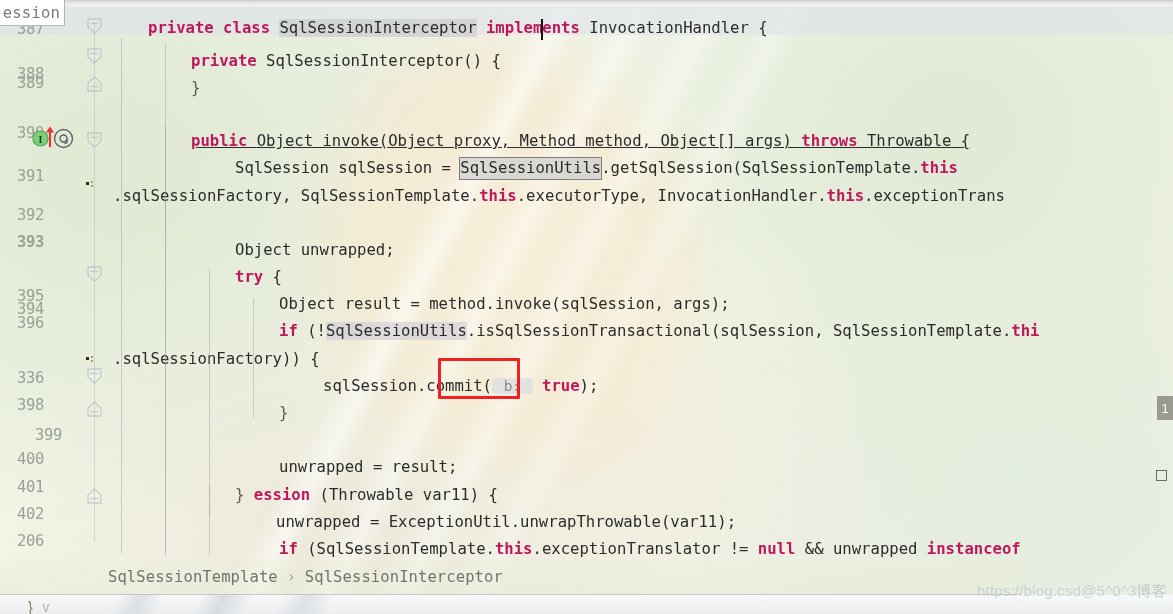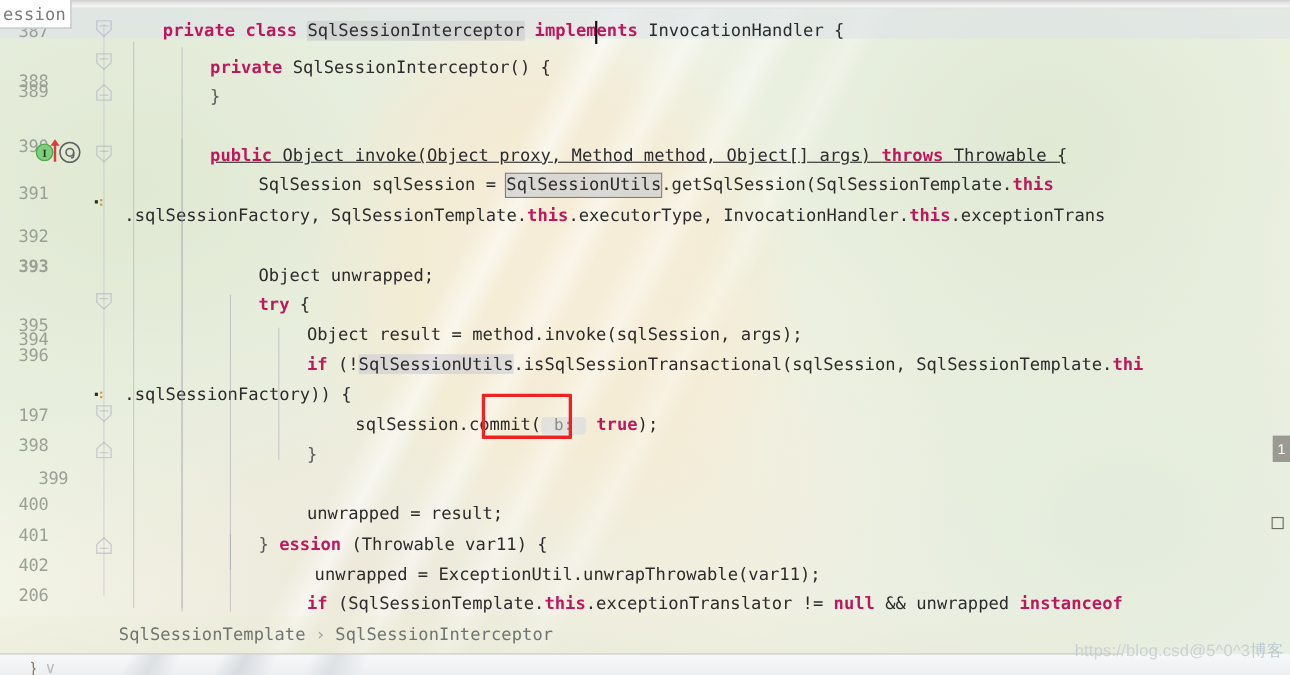--- a/index.html
+++ b/index.html
@@ -260,21 +260,21 @@
         <div class="line-number" style="top: 12px;">387</div>
         <div class="line-number" style="top: 57px;">388</div>
         <div class="line-number" style="top: 66px;">389</div>
         <div class="line-number" style="top: 116px;">390</div>
         <div class="line-number" style="top: 159px; text-align: right;">391</div>
         <div class="line-number" style="top: 198px;">392</div>
         <div class="line-number" style="top: 225px; font-weight: bold;">393</div>
         <div class="line-number" style="top: 252px; margin-top: 40px;">394</div>
         <div class="line-number" style="top: 279px;">395</div>
         <div class="line-number" style="top: 306px;">396</div>
-        <div class="line-number" style="top: 361px;">197</div>
+        <div class="line-number" style="top: 361px;">336</div>
         <div class="line-number" style="top: 388px;">398</div>
         <div class="line-number" style="top: 418px; padding-left: 35px;">399</div>
         <div class="line-number" style="top: 442px;">400</div>
         <div class="line-number" style="top: 470px;">401</div>
         <div class="line-number" style="top: 497px;">402</div>
         <div class="line-number" style="top: 524px;">206</div>
       </div>
     <div id="fold-icons-host">
         <div class="gutter-fold" style="top: 10px;">
           <svg width="17" height="16" viewBox="0 0 17 16">
@@ -375,21 +375,21 @@
         <div class="code-line" style="top: 178px; left: 0px;"><span class="plain">.sqlSessionFactory, SqlSessionTemplate.</span><span class="kw">this</span><span class="plain">.executorType, InvocationHandler.</span><span class="kw">this</span><span class="plain">.exceptionTrans</span></div>
         <div class="code-line" style="top: 232px; left: 122px;"><span class="plain">Object unwrapped;</span></div>
         <div class="code-line" style="top: 259px; left: 122px;"><span class="kw">try</span><span class="plain"> {</span></div>
         <div class="code-line" style="top: 286px; left: 166px;"><span class="plain">Object result = method.invoke(sqlSession, args);</span></div>
         <div class="code-line" style="top: 313px; left: 166px;"><span class="kw">if</span><span class="plain"> (!</span><span class="plain ident-soft">SqlSessionUtils</span><span class="plain">.isSqlSessionTransactional(sqlSession, SqlSessionTemplate.</span><span class="kw">thi</span></div>
         <div class="code-line" style="top: 341px; left: 0px;"><span class="plain">.sqlSessionFactory)) {</span></div>
         <div class="code-line" style="top: 368px; left: 210px;"><span class="plain">sqlSession.commit(</span><span class="param-hint"> b: </span><span class="plain"> </span><span class="kw">true</span><span class="plain">);</span></div>
         <div class="code-line" style="top: 395px; left: 166px;"><span class="punc">}</span></div>
         <div class="code-line" style="top: 449px; left: 166px;"><span class="plain">unwrapped = result;</span></div>
         <div class="code-line" style="top: 477px; left: 122px;"><span class="punc">} </span><span class="kw">ession</span><span class="plain"> (Throwable var11) {</span></div>
-        <div class="code-line" style="top: 504px; left: 173px;"><span class="plain">unwrapped = ExceptionUtil.unwrapThrowable(var11);</span></div>
+        <div class="code-line" style="top: 504px; left: 163px;"><span class="plain">unwrapped = ExceptionUtil.unwrapThrowable(var11);</span></div>
         <div class="code-line" style="top: 531px; left: 166px;"><span class="kw">if</span><span class="plain"> (SqlSessionTemplate.</span><span class="kw">this</span><span class="plain">.exceptionTranslator != </span><span class="kw">null</span><span class="plain"> &amp;&amp; unwrapped </span><span class="kw">instanceof</span></div>
       </div>
     <div id="caret" style="left:428px; top:11px;"></div>
   </div>
 
   <div id="red-annotation"></div>
 
   <div id="right-marker-1">1</div>
   <div id="right-marker-2"></div>
 

